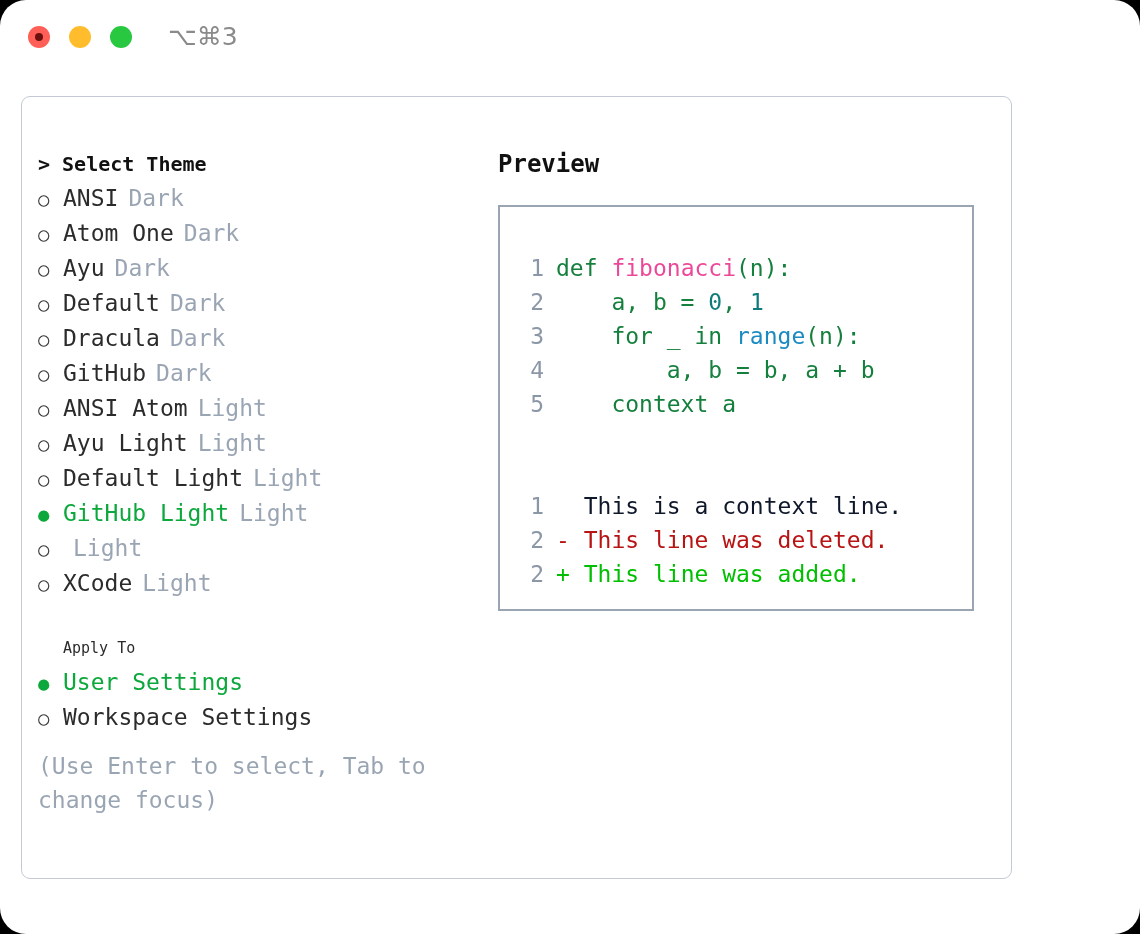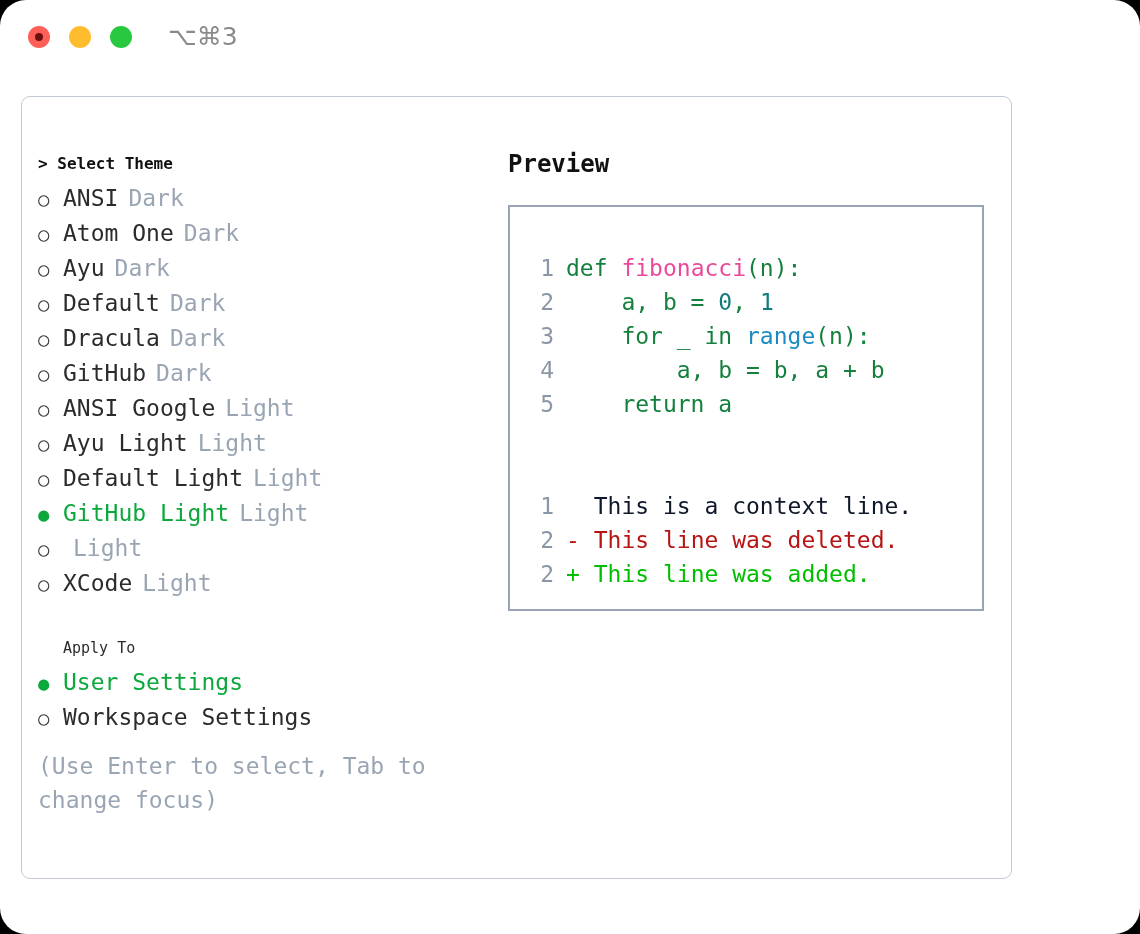--- a/index.html
+++ b/index.html
@@ -71,21 +71,21 @@
     background: #ffffff;
     box-sizing: border-box;
   }
   
   .left-col {
     position: absolute;
     left: 16px; top: 50px;
     width: 450px;
   }
   .section-title {
-    font-size: 16px;
+    font-size: 20px;
     font-weight: bold;
     color: #111111;
     white-space: pre;
     line-height: 34px;
     margin-bottom: 0px;
   }
   .opt-row {
     display: flex;
     align-items: baseline;
     font-size: 23px;
@@ -121,21 +121,21 @@
     margin-top: 14px;
     font-size: 23px;
     line-height: 34px;
     color: #9aa5b4;
     width: 410px;
     white-space: pre-wrap;
   }
   
   .right-col {
     position: absolute;
-    left: 486px; top: 50px;
+    left: 476px; top: 50px;
     width: 500px;
   }
   .preview-title {
     font-size: 24px;
     font-weight: bold;
     color: #111111;
     white-space: pre;
     line-height: 34px;
   }
   .preview-box {
@@ -216,21 +216,21 @@
           <span class="opt-label">Dracula</span>
           <span class="opt-tag">Dark</span>
         </div>
         <div class="opt-row">
           <span class="bullet">○</span>
           <span class="opt-label">GitHub</span>
           <span class="opt-tag">Dark</span>
         </div>
         <div class="opt-row">
           <span class="bullet">○</span>
-          <span class="opt-label">ANSI Google</span>
+          <span class="opt-label">ANSI Atom</span>
           <span class="opt-tag">Light</span>
         </div>
         <div class="opt-row">
           <span class="bullet">○</span>
           <span class="opt-label">Ayu Light</span>
           <span class="opt-tag">Light</span>
         </div>
         <div class="opt-row">
           <span class="bullet">○</span>
           <span class="opt-label">Default Light</span>
@@ -292,21 +292,21 @@
           <span class="tok-plain">    for _ in </span>
           <span class="tok-kwfn">range</span>
           <span class="tok-plain">(n):</span>
         </div>
         <div class="code-line">
           <span class="lineno">4</span>
           <span class="tok-plain">        a, b = b, a + b</span>
         </div>
         <div class="code-line">
           <span class="lineno">5</span>
-          <span class="tok-plain">    return a</span>
+          <span class="tok-plain">    context a</span>
         </div>
 
         <div class="blank-line"></div>
         <div class="blank-line"></div>
 
         <div class="code-line">
           <span class="lineno">1</span>
           <span class="diff-ctx">  </span>
           <span class="diff-ctx">This is a context line.</span>
         </div>

